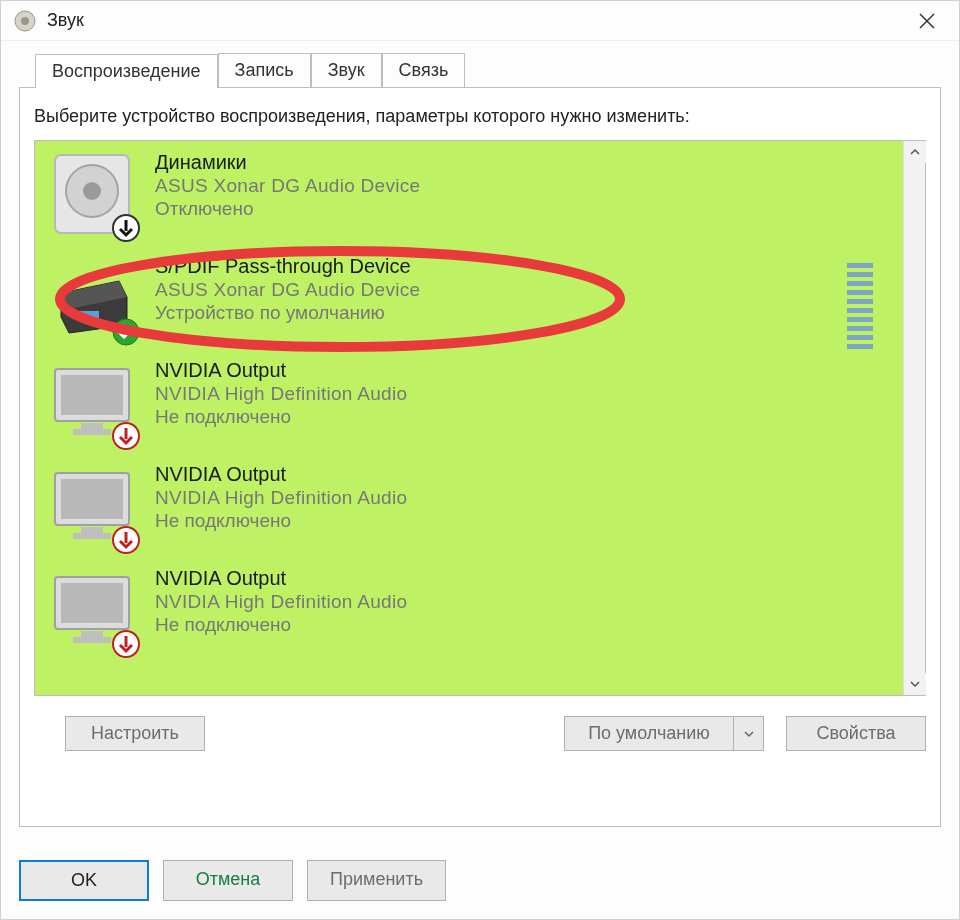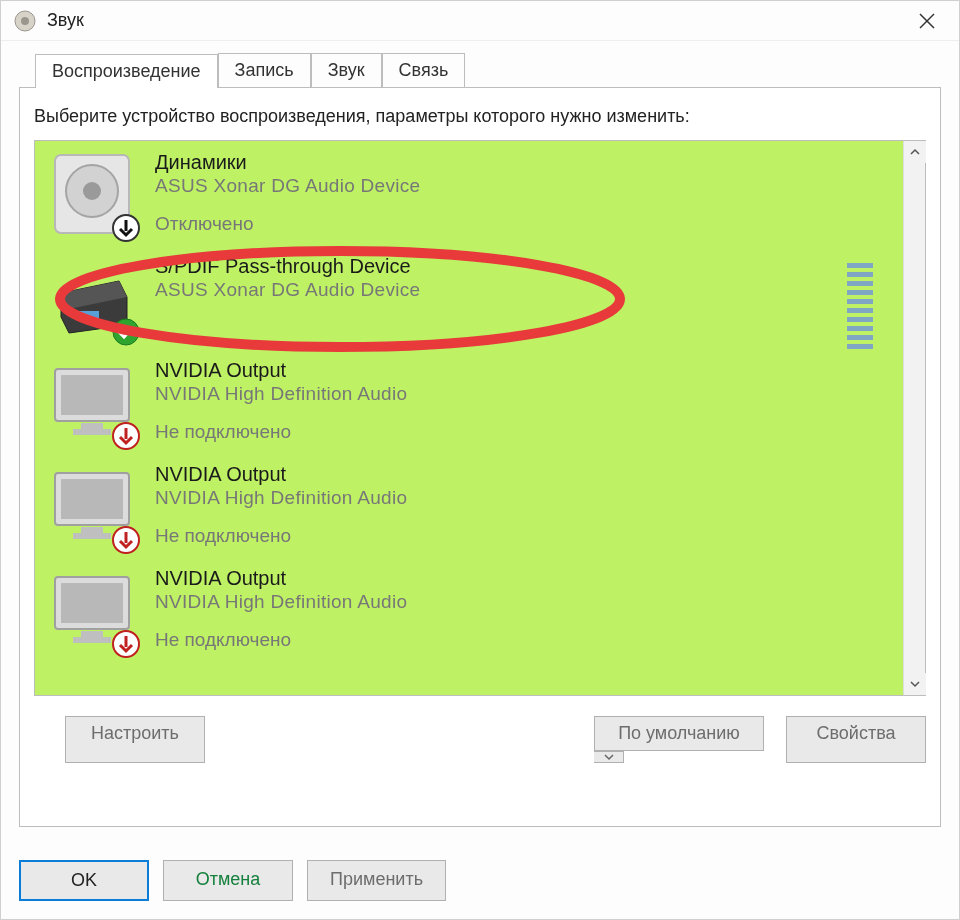--- a/index.html
+++ b/index.html
@@ -136,21 +136,21 @@
 }
 .dev-sub {
   font-size: 19px;
   color: #777;
   letter-spacing: 0.3px;
   margin-top: 1px;
 }
 .dev-status {
   font-size: 19px;
   color: #777;
-  margin-top: 16px;
+  margin-top: 1px;
 }
 .overlay-badge {
   position: absolute;
   right: -4px;
   bottom: -4px;
   width: 30px; height: 30px;
 }
 .level-meter {
   position: absolute;
   right: 30px;
@@ -183,21 +183,21 @@
   border: 1px solid #b0b0b0;
   background: #e9e9e9;
   color: #6d6d6d;
   font-size: 18px;
   padding: 6px 22px;
   min-width: 140px;
   text-align: center;
   cursor: pointer;
 }
 .win-btn.enabled { color: #15803d; }
-.split-btn { display:flex;flex-direction:column; }
+.split-btn { display:flex; }
 .split-btn .main { min-width: 170px; }
 .split-btn .arrow {
   border: 1px solid #b0b0b0;
   border-left: none;
   background: #e9e9e9;
   width: 30px;
   display:flex; align-items:center; justify-content:center;
   cursor:pointer;
 }
 .split-btn .arrow svg { width:10px; height:10px; }
@@ -280,20 +280,21 @@
               <span class="overlay-badge">
                 <svg viewBox="0 0 30 30">
                     <circle cx="15" cy="15" r="13" fill="#2fa52f" stroke="#1c7a1c" stroke-width="1"></circle>
                     <polyline points="8,15 13,20 22,10" fill="none" stroke="#fff" stroke-width="3"></polyline>
                   </svg>
               </span>
             </div>
             <div class="dev-text">
               <div class="dev-title">S/PDIF Pass-through Device</div>
               <div class="dev-sub">ASUS Xonar DG Audio Device</div>
+              <div class="dev-status">Устройство по умолчанию</div>
             </div>
           </div>
 
           <div class="device">
             <div class="dev-icon-wrap">
               <svg viewBox="0 0 90 90">
                   <rect x="8" y="12" width="74" height="52" rx="3" fill="#dcdcdc" stroke="#a0a0a0" stroke-width="2"></rect>
                   <rect x="14" y="18" width="62" height="40" fill="#b8b8b8"></rect>
                   <rect x="34" y="66" width="22" height="6" fill="#bfbfbf"></rect>
                   <rect x="26" y="72" width="38" height="6" fill="#bfbfbf"></rect>

